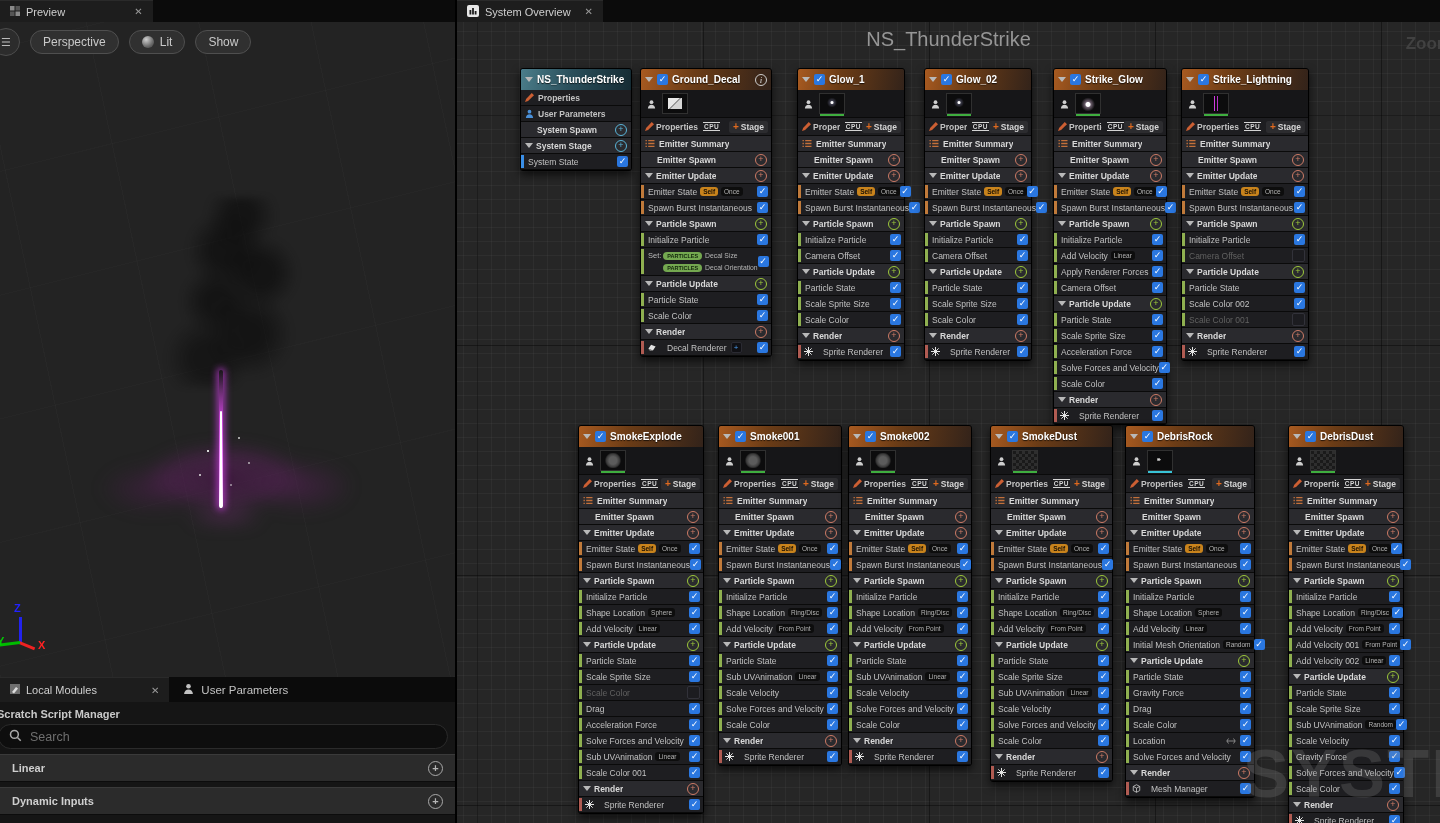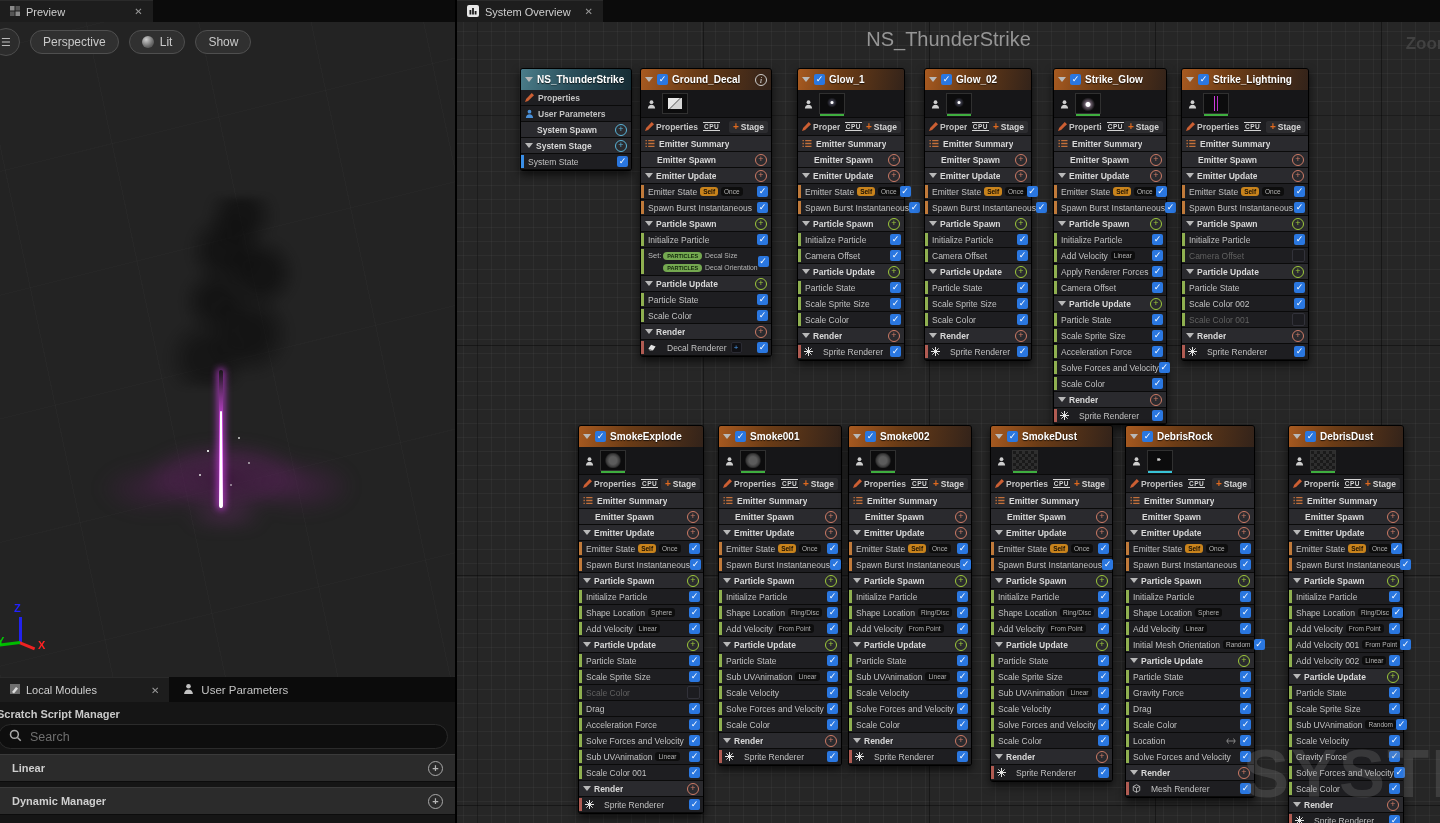--- a/index.html
+++ b/index.html
@@ -229,21 +229,21 @@
                 <path d="M7.8 7.8l3 3" stroke="#a9a9a9" stroke-width="1.4"></path>
               </svg>
           </span>
           <input type="text" placeholder="Search" style="">
         </div>
         <div class="cat-row">
           <span>Linear</span>
           <span class="plusc">+</span>
         </div>
         <div class="cat-row">
-          <span>Dynamic Manager</span>
+          <span>Dynamic Inputs</span>
           <span class="plusc">+</span>
         </div>
       </div>
     </div>
   </div>
 
   <div class="right">
     <div class="tabbar">
       <div class="tab">
         <span>
@@ -1917,21 +1917,21 @@
             <div class="pluso salmon">+</div>
           </div>
           <div class="row">
             <span class="stripe" style="background: rgb(176, 91, 82);"></span>
             <span class="rend-ic" style="display: flex;">
               <svg width="9" height="9" viewBox="0 0 10 10" fill="none" stroke="#ccc" stroke-width=".9">
                 <path d="M5 .8l3.6 1.9v4.6L5 9.2 1.4 7.3V2.7z"></path>
                 <path d="M1.4 2.7L5 4.6l3.6-1.9M5 4.6v4.6"></path>
               </svg>
             </span>
-            <span class="mlbl">Mesh Renderer</span>
+            <span class="mlbl">Mesh Manager</span>
             <span class="spacer"></span>
             <div class="cbx">✓</div>
           </div>
         </div>
         <div class="node" style="left: 831px; top: 403px; width: 114px;">
           <div class="nhead">
             <span style="display: flex;">
               <svg class="chev" width="8" height="5" viewBox="0 0 8 5">
                 <path d="M0 0h8L4 5z" fill="#b9b9b9"></path>
               </svg>

